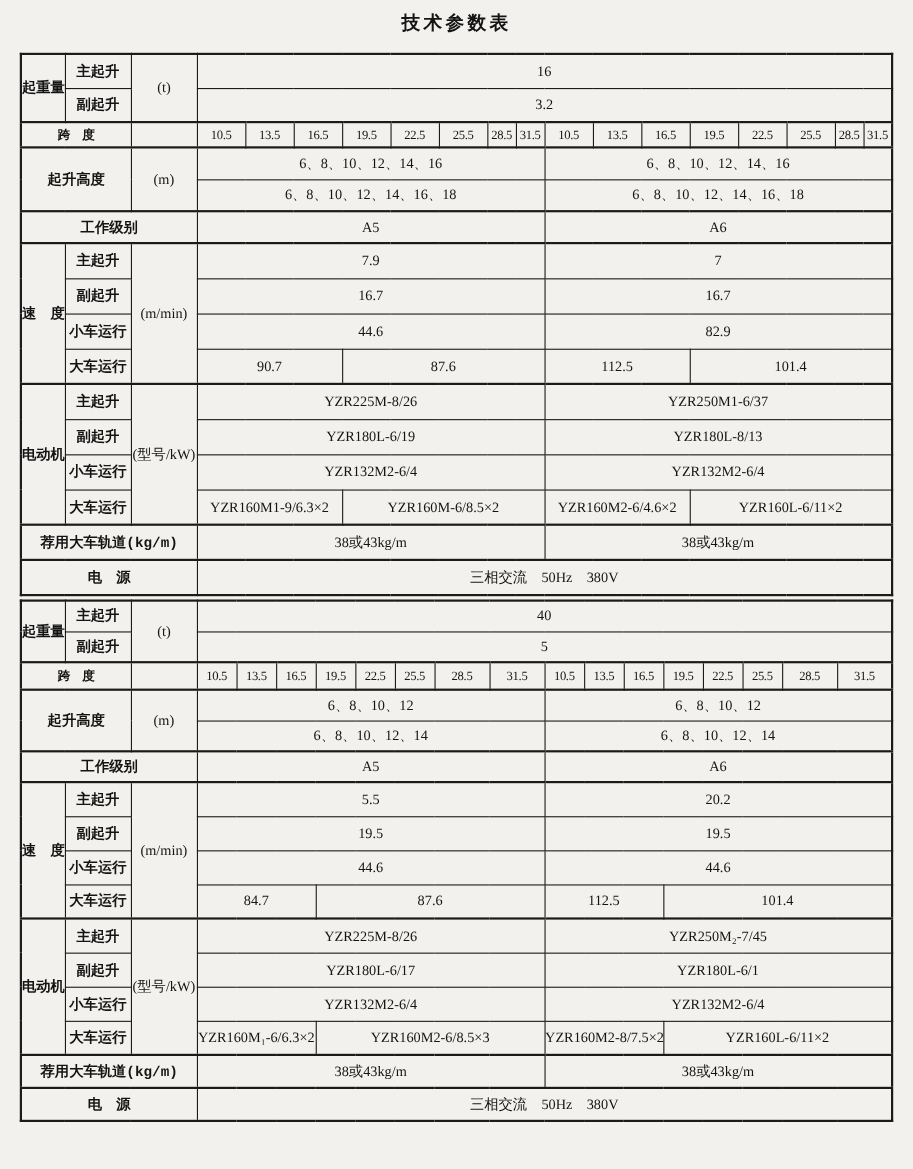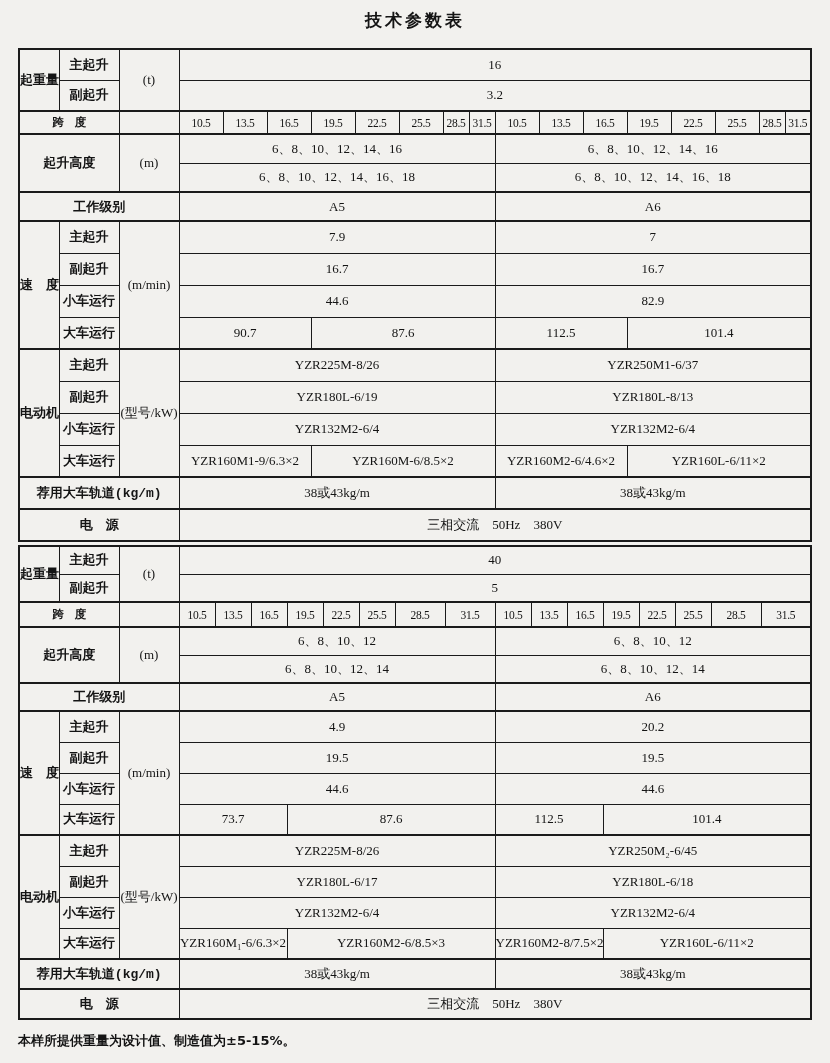--- a/index.html
+++ b/index.html
@@ -253,51 +253,51 @@
       </tr>
       <tr class="sec" style="height:28px">
         <td class="lbl" colspan="3">工作级别</td>
         <td class="dstart" colspan="8">A5</td>
         <td class="mid" colspan="8">A6</td>
       </tr>
       <tr class="sec" style="height:31px">
         <td class="lbl" rowspan="4">速　度</td>
         <td class="lbl">主起升</td>
         <td class="unit" rowspan="4">(m/min)</td>
-        <td class="dstart" colspan="8">4.9</td>
+        <td class="dstart" colspan="8">5.5</td>
         <td class="mid" colspan="8">20.2</td>
       </tr>
       <tr style="height:31px">
         <td class="lbl">副起升</td>
         <td class="dstart" colspan="8">19.5</td>
         <td class="mid" colspan="8">19.5</td>
       </tr>
       <tr style="height:31px">
         <td class="lbl">小车运行</td>
         <td class="dstart" colspan="8">44.6</td>
         <td class="mid" colspan="8">44.6</td>
       </tr>
       <tr style="height:31px">
         <td class="lbl">大车运行</td>
-        <td class="dstart" colspan="3">73.7</td>
+        <td class="dstart" colspan="3">84.7</td>
         <td colspan="5">87.6</td>
         <td class="mid" colspan="3">112.5</td>
         <td colspan="5">101.4</td>
       </tr>
       <tr class="sec" style="height:31px">
         <td class="lbl" rowspan="4">电动机</td>
         <td class="lbl">主起升</td>
         <td class="unit" rowspan="4">(型号/kW)</td>
         <td class="dstart" colspan="8">YZR225M-8/26</td>
-        <td class="mid" colspan="8">YZR250M₂-6/45</td>
+        <td class="mid" colspan="8">YZR250M₂-7/45</td>
       </tr>
       <tr style="height:31px">
         <td class="lbl">副起升</td>
         <td class="dstart" colspan="8">YZR180L-6/17</td>
-        <td class="mid" colspan="8">YZR180L-6/18</td>
+        <td class="mid" colspan="8">YZR180L-6/1</td>
       </tr>
       <tr style="height:31px">
         <td class="lbl">小车运行</td>
         <td class="dstart" colspan="8">YZR132M2-6/4</td>
         <td class="mid" colspan="8">YZR132M2-6/4</td>
       </tr>
       <tr style="height:31px">
         <td class="lbl">大车运行</td>
         <td class="dstart" colspan="3">YZR160M₁-6/6.3×2</td>
         <td colspan="5">YZR160M2-6/8.5×3</td>
@@ -309,15 +309,14 @@
         <td class="dstart" colspan="8">38或43kg/m</td>
         <td class="mid" colspan="8">38或43kg/m</td>
       </tr>
       <tr class="sec" style="height:30px">
         <td class="lbl" colspan="3">电　源</td>
         <td class="dstart" colspan="16">三相交流　50Hz　380V</td>
       </tr>
     </tbody>
   </table>
 
-  <p class="footnote">本样所提供重量为设计值、制造值为±5-15%。</p>
 
 </div>
 
 </body></html>

